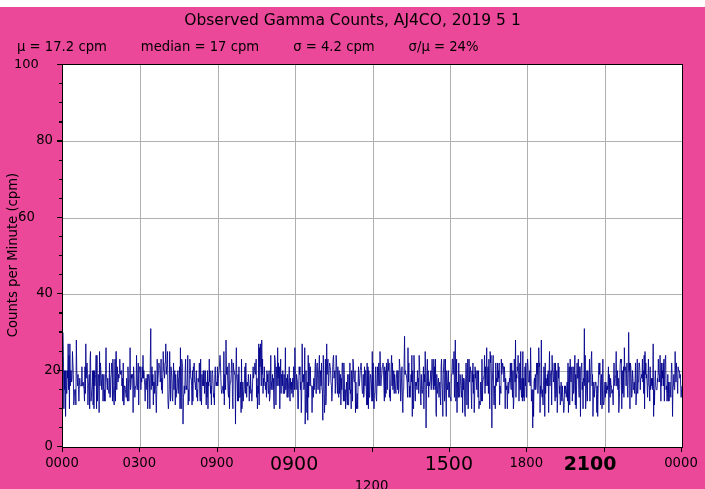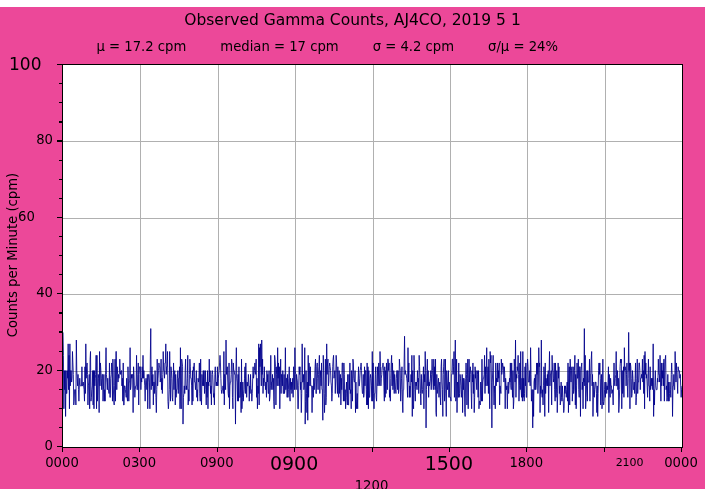--- a/index.html
+++ b/index.html
@@ -31,21 +31,21 @@
     font-size: 15.5px;
     line-height: 19px;
     color: #000000;
     white-space: nowrap;
   }
   #chart-subtitle {
     position: absolute;
     left: 0;
     top: 31px;
     width: 575px;
-    text-align: right;
+    text-align: left;
     font-size: 13.2px;
     line-height: 17px;
     color: #000000;
     white-space: nowrap;
   }
   #chart-subtitle .stat {
     display: inline-block;
     margin: 0 17px;
   }
   
@@ -177,38 +177,38 @@
       <div class="ytick-major" style="position: absolute; top: 209.8px; left: 57px; width: 5px;"></div>
       <div class="ytick-minor" style="position: absolute; top: 190.7px; left: 59px; width: 3px;"></div>
       <div class="ytick-minor" style="position: absolute; top: 171.6px; left: 59px; width: 3px;"></div>
       <div class="ytick-minor" style="position: absolute; top: 152.5px; left: 59px; width: 3px;"></div>
       <div class="ytick-major" style="position: absolute; top: 133.4px; left: 57px; width: 5px;"></div>
       <div class="ytick-minor" style="position: absolute; top: 114.3px; left: 59px; width: 3px;"></div>
       <div class="ytick-minor" style="position: absolute; top: 95.2px; left: 59px; width: 3px;"></div>
       <div class="ytick-minor" style="position: absolute; top: 76.1px; left: 59px; width: 3px;"></div>
       <div class="ytick-major" style="position: absolute; top: 57px; left: 57px; width: 5px;"></div>
       <div style="position: absolute; top: 431px; left: 0px; width: 53px; text-align: right; font-size: 13.2px; line-height: 16px; white-space: nowrap;">0</div>
-      <div style="position: absolute; top: 354.6px; left: 0px; width: 53px; text-align: right; font-size: 13.2px; line-height: 16px; white-space: nowrap;">20</div>
+      <div style="position: absolute; top: 354.6px; left: 0px; width: 53px; text-align: right; font-size: 13.2px; line-height: 16px; white-space: nowrap; padding-left: 8px;">20</div>
       <div style="position: absolute; top: 278.2px; left: 0px; width: 53px; text-align: right; font-size: 13.2px; line-height: 16px; white-space: nowrap;">40</div>
       <div style="position: absolute; top: 201.8px; left: 0px; width: 53px; text-align: center; font-size: 13.2px; line-height: 16px; white-space: nowrap;">60</div>
       <div style="position: absolute; top: 125.4px; left: 0px; width: 53px; text-align: right; font-size: 13.2px; line-height: 16px; white-space: nowrap;">80</div>
-      <div style="position: absolute; top: 49px; left: 9px; width: 53px; text-align: left; font-size: 17px; line-height: 16px; white-space: nowrap;">100</div>
+      <div style="position: absolute; top: 49px; left: 0px; width: 53px; text-align: center; font-size: 13px; line-height: 16px; white-space: nowrap;">100</div>
       <div style="position: absolute; left: 62px; top: 440px; width: 1.3px; height: 5px; background: rgb(0, 0, 0);"></div>
       <div style="position: absolute; left: 22px; top: 448px; width: 80px; text-align: center; font-size: 13.2px; line-height: 16px; white-space: nowrap;">0000</div>
       <div style="position: absolute; left: 139px; top: 440px; width: 1.3px; height: 5px; background: rgb(0, 0, 0);"></div>
       <div style="position: absolute; left: 99.375px; top: 448px; width: 80px; text-align: center; font-size: 13.2px; line-height: 16px; white-space: nowrap;">0300</div>
       <div style="position: absolute; left: 217px; top: 440px; width: 1.3px; height: 5px; background: rgb(0, 0, 0);"></div>
       <div style="position: absolute; left: 176.75px; top: 448px; width: 80px; text-align: center; font-size: 13.2px; line-height: 16px; white-space: nowrap;">0900</div>
       <div style="position: absolute; left: 294px; top: 440px; width: 1.3px; height: 5px; background: rgb(0, 0, 0);"></div>
       <div style="position: absolute; left: 254.125px; top: 448px; width: 80px; text-align: center; font-size: 19px; line-height: 16px; white-space: nowrap;">0900</div>
       <div style="position: absolute; left: 372px; top: 440px; width: 1.3px; height: 5px; background: rgb(0, 0, 0);"></div>
       <div style="position: absolute; left: 331.5px; top: 471px; width: 80px; text-align: center; font-size: 13.2px; line-height: 16px; white-space: nowrap;">1200</div>
       <div style="position: absolute; left: 449px; top: 440px; width: 1.3px; height: 5px; background: rgb(0, 0, 0);"></div>
       <div style="position: absolute; left: 408.875px; top: 448px; width: 80px; text-align: center; font-size: 19px; line-height: 16px; white-space: nowrap;">1500</div>
       <div style="position: absolute; left: 526px; top: 440px; width: 1.3px; height: 5px; background: rgb(0, 0, 0);"></div>
       <div style="position: absolute; left: 486.25px; top: 448px; width: 80px; text-align: center; font-size: 13.2px; line-height: 16px; white-space: nowrap;">1800</div>
       <div style="position: absolute; left: 604px; top: 440px; width: 1.3px; height: 5px; background: rgb(0, 0, 0);"></div>
-      <div style="position: absolute; left: 563.625px; top: 448px; width: 80px; text-align: right; font-size: 11px; line-height: 16px; white-space: nowrap;">2100</div>
+      <div style="position: absolute; left: 563.625px; top: 448px; width: 80px; text-align: left; font-size: 19px; line-height: 16px; white-space: nowrap; font-weight: bold;">2100</div>
       <div style="position: absolute; left: 681px; top: 440px; width: 1.3px; height: 5px; background: rgb(0, 0, 0);"></div>
       <div style="position: absolute; left: 641px; top: 448px; width: 80px; text-align: center; font-size: 13.2px; line-height: 16px; white-space: nowrap;">0000</div>
     </div>
 
 </div>
 
 </body></html>

